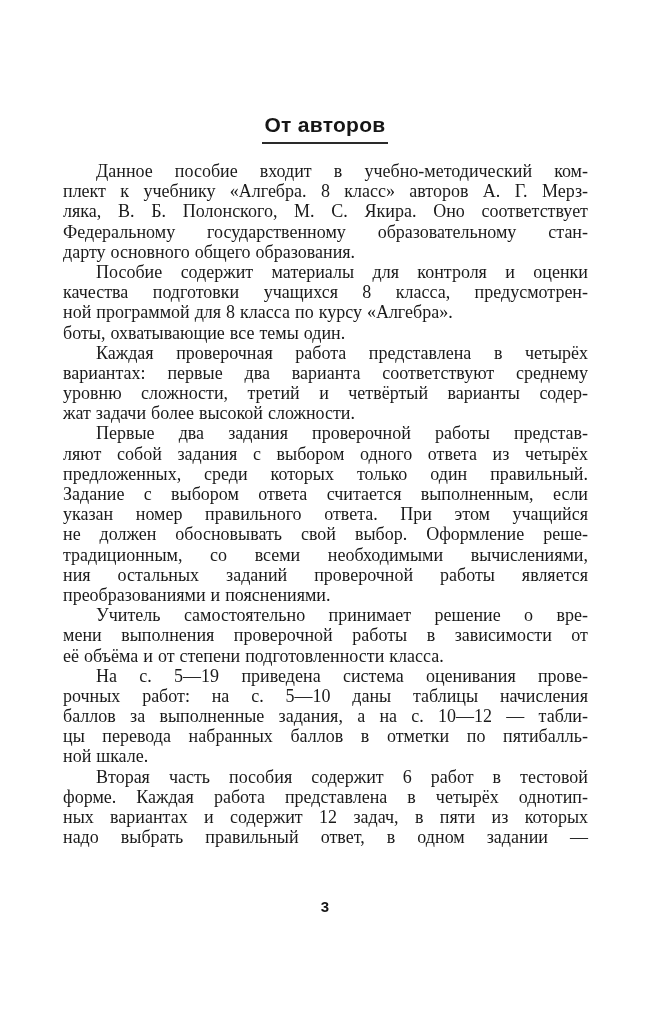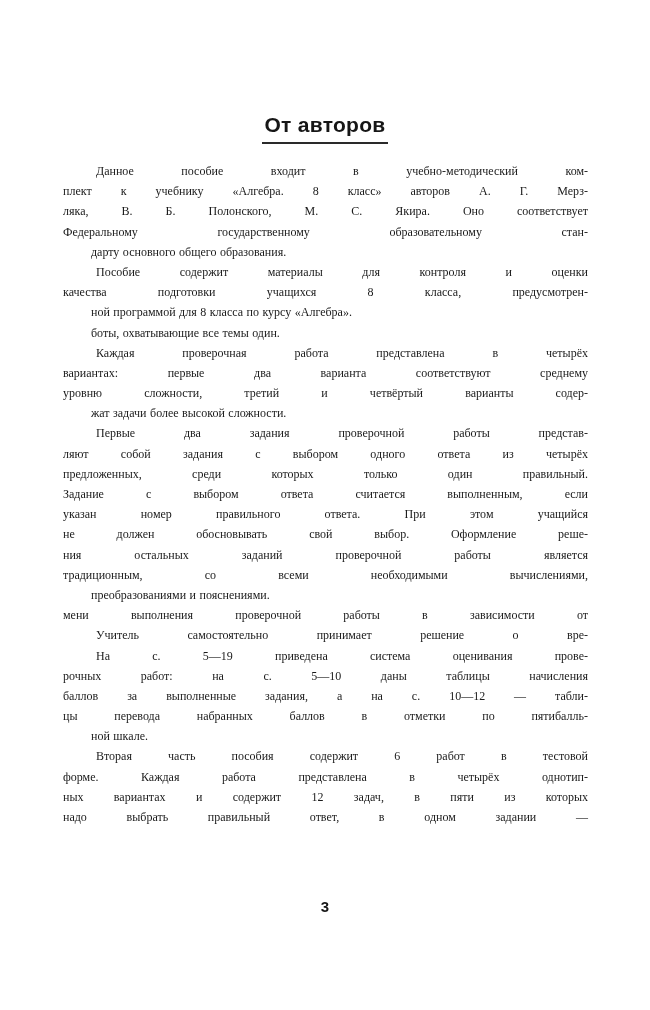--- a/index.html
+++ b/index.html
@@ -35,30 +35,30 @@
     padding: 0 2px 5px 2px;
   }
   .body-text {
     position: absolute;
     top: 161px;
     left: 63px;
     width: 525px;
   }
   .paragraph { margin: 0; padding: 0; }
   .line {
-    font-size: 12px;
+    font-size: 18px;
     height: 20.2px;
     line-height: 20.2px;
     white-space: nowrap;
     text-align: justify;
     text-align-last: justify;
     word-spacing: 0.5px;
   }
   .line.first { text-indent: 33px; }
-  .line.last { text-align-last: left; margin-left: 28px; }
+  .line.last { text-align-last: left; }
   .page-number {
     position: absolute;
     top: 898px;
     left: 0;
     width: 650px;
     text-align: center;
     font-family: "Liberation Sans", sans-serif;
     font-weight: bold;
     font-size: 15px;
     color: #161616;
@@ -93,27 +93,28 @@
         <div class="line">уровню сложности, третий и четвёртый варианты содер-</div>
         <div class="line last">жат задачи более высокой сложности.</div>
       </div>
       <div class="paragraph">
         <div class="line first">Первые два задания проверочной работы представ-</div>
         <div class="line">ляют собой задания с выбором одного ответа из четырёх</div>
         <div class="line">предложенных, среди которых только один правильный.</div>
         <div class="line">Задание с выбором ответа считается выполненным, если</div>
         <div class="line">указан номер правильного ответа. При этом учащийся</div>
         <div class="line">не должен обосновывать свой выбор. Оформление реше-</div>
+        <div class="line">традиционным, со всеми необходимыми вычислениями,</div>
         <div class="line">ния остальных заданий проверочной работы является</div>
-        <div class="line">традиционным, со всеми необходимыми вычислениями,</div>
         <div class="line last">преобразованиями и пояснениями.</div>
       </div>
       <div class="paragraph">
+        <div class="line first">Учитель самостоятельно принимает решение о вре-</div>
         <div class="line">мени выполнения проверочной работы в зависимости от</div>
-        <div class="line first">Учитель самостоятельно принимает решение о вре-</div>
+        <div class="line last">её объёма и от степени подготовленности класса.</div>
       </div>
       <div class="paragraph">
         <div class="line first">На с. 5—19 приведена система оценивания прове-</div>
         <div class="line">рочных работ: на с. 5—10 даны таблицы начисления</div>
         <div class="line">баллов за выполненные задания, а на с. 10—12 — табли-</div>
         <div class="line">цы перевода набранных баллов в отметки по пятибалль-</div>
         <div class="line last">ной шкале.</div>
       </div>
       <div class="paragraph">
         <div class="line first">Вторая часть пособия содержит 6 работ в тестовой</div>

